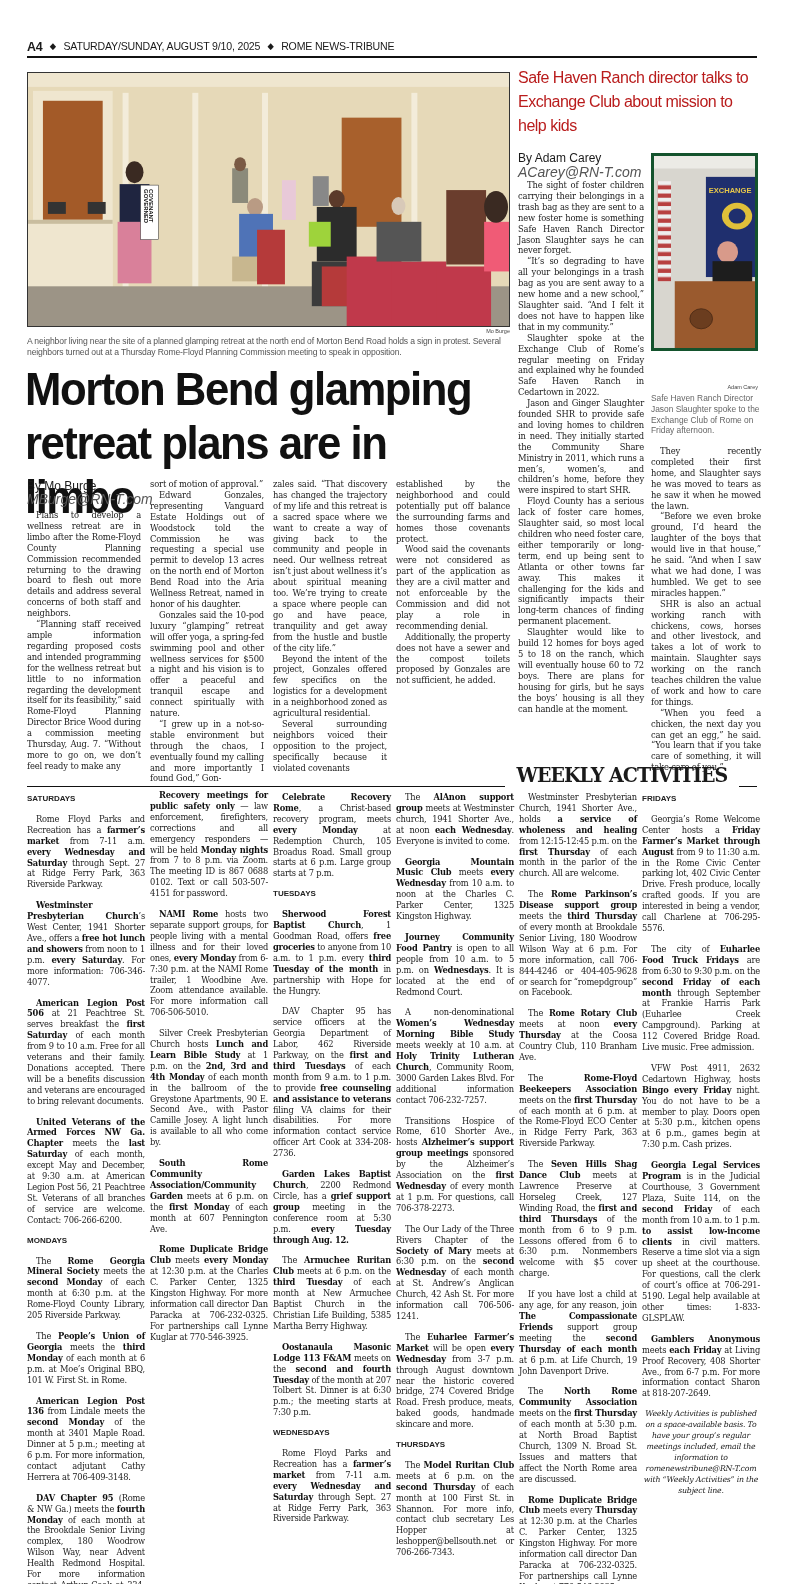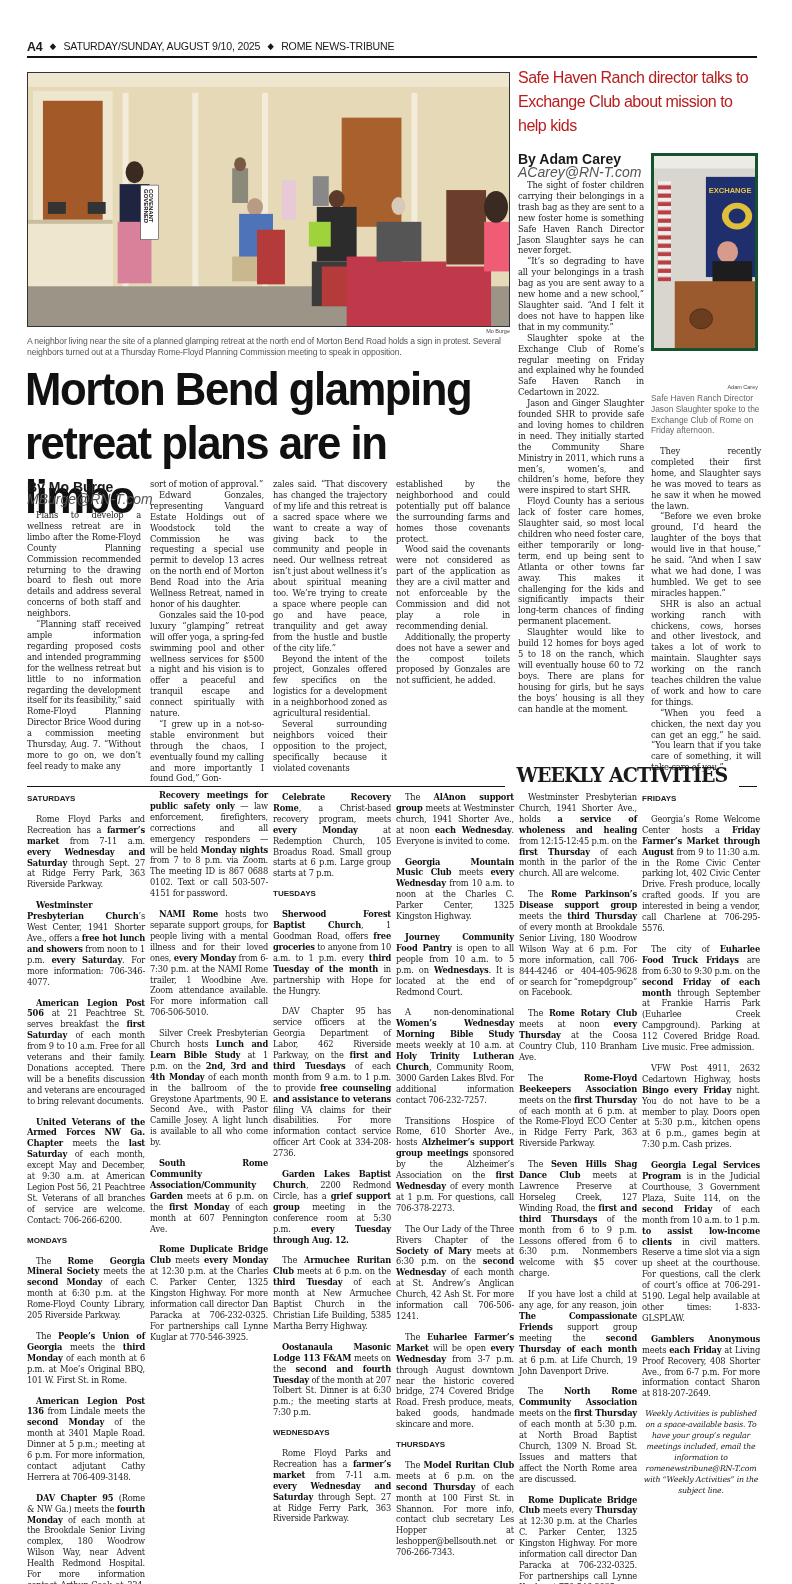--- a/index.html
+++ b/index.html
@@ -8,21 +8,21 @@
   .folio .pg{font-weight:bold;font-size:13.5px}
   .folio .dia{font-size:9px}
   .rule-top{position:absolute;left:27px;top:56px;width:730px;height:1.5px;background:#111}
 
   
   .photo1{position:absolute;left:27px;top:72px;width:483px;height:255px;border:1px solid #333;overflow:hidden;background:#e8dcc0}
   .photo1 svg{width:100%;height:100%;display:block}
   .credit1{position:absolute;left:27px;top:328px;width:483px;text-align:right;font-family:"Liberation Sans",sans-serif;font-size:5.5px;color:#444}
   .cap1{position:absolute;left:27px;top:336px;width:490px;font-family:"Liberation Sans",sans-serif;font-size:8.6px;line-height:10.5px;color:#555;letter-spacing:-0.15px}
   .headline{position:absolute;left:25px;top:362px;width:495px;font-family:"Liberation Sans",sans-serif;font-weight:bold;font-size:47px;line-height:54px;letter-spacing:-1.6px;transform:scaleX(0.93);transform-origin:left top;color:#111}
-  .byline{position:absolute;font-family:"Liberation Sans",sans-serif;font-weight:bold;font-size:14px}
+  .byline{position:absolute;font-family:"Liberation Sans",sans-serif;font-weight:normal;font-size:12px}
   .email{position:absolute;font-family:"Liberation Sans",sans-serif;font-style:italic;font-size:14px;color:#555}
   .col{position:absolute;font-size:8.4px;line-height:10.9px;text-align:justify;hyphens:auto;color:#222;letter-spacing:-0.15px}
   .col p{text-indent:9px}
 
   
   .h2{position:absolute;left:518px;top:66px;width:245px;font-family:"Liberation Sans",sans-serif;font-size:16px;line-height:24px;letter-spacing:-0.5px;color:#b91c1c}
   .photo2{position:absolute;left:651px;top:153px;width:107px;height:198px;border:3px solid #14532d;overflow:hidden}
   .photo2 svg{width:100%;height:100%;display:block}
   .credit2{position:absolute;left:651px;top:384px;width:107px;text-align:right;font-family:"Liberation Sans",sans-serif;font-size:5.5px;color:#444}
   .cap2{position:absolute;left:651px;top:393px;width:110px;font-family:"Liberation Sans",sans-serif;font-size:8.4px;line-height:10.8px;color:#666}

